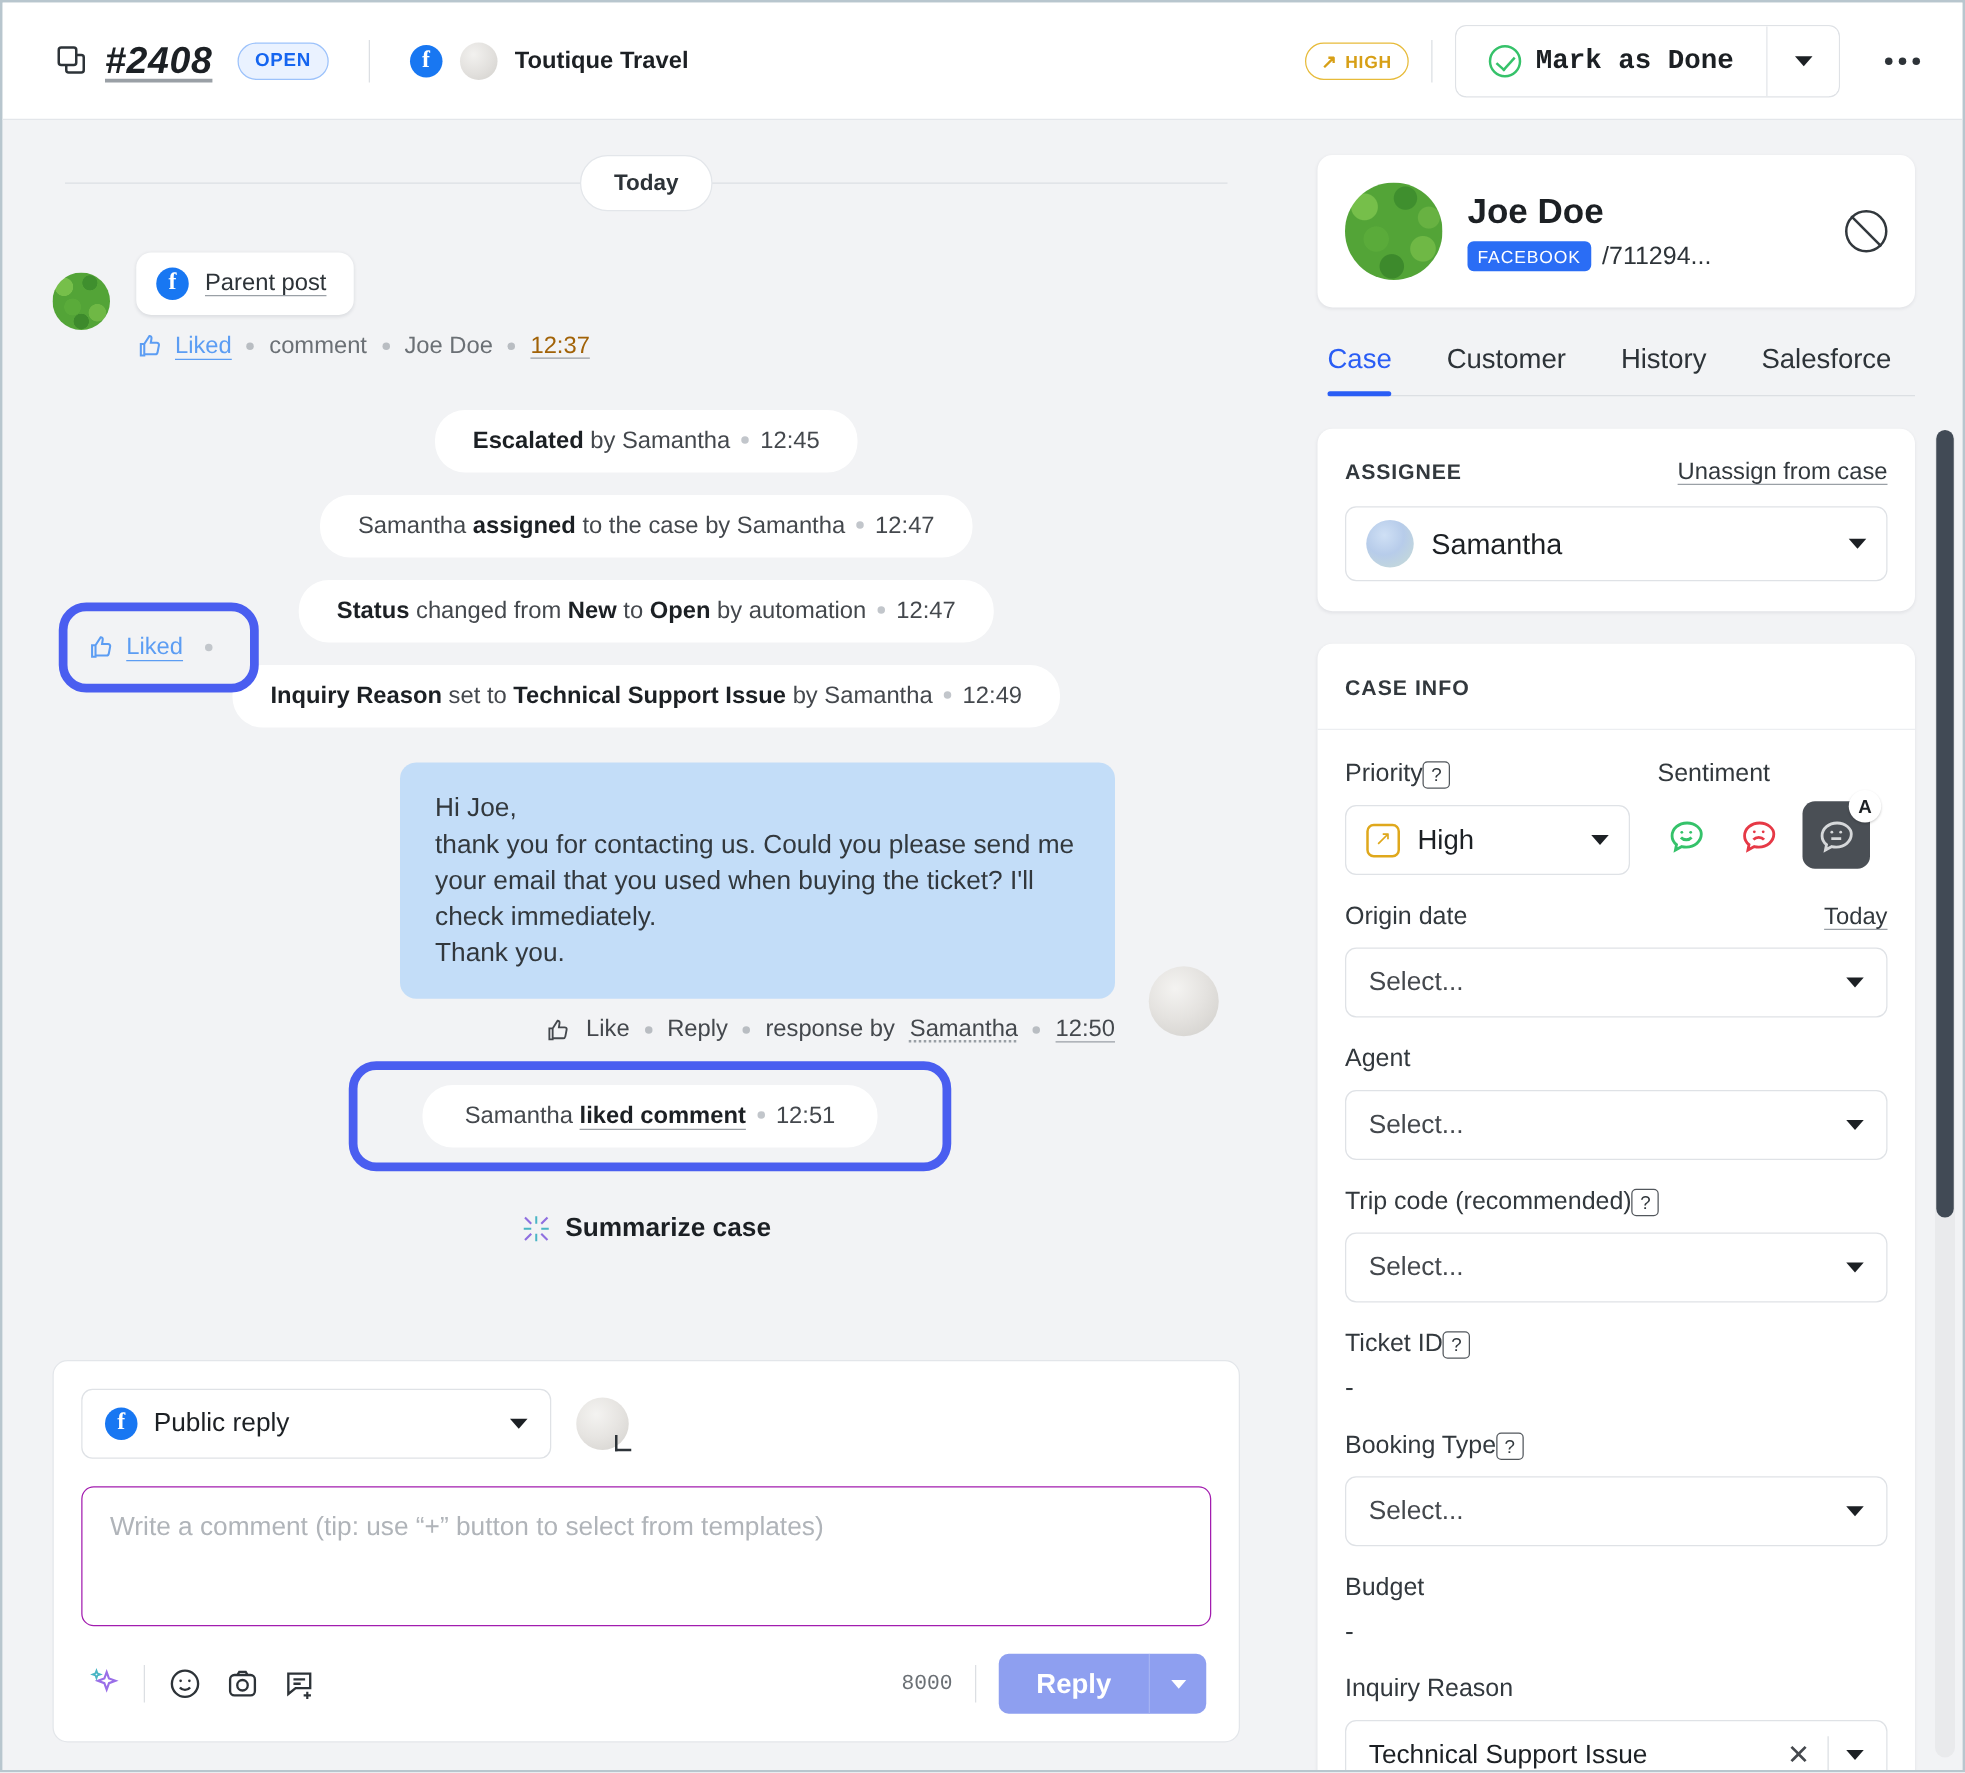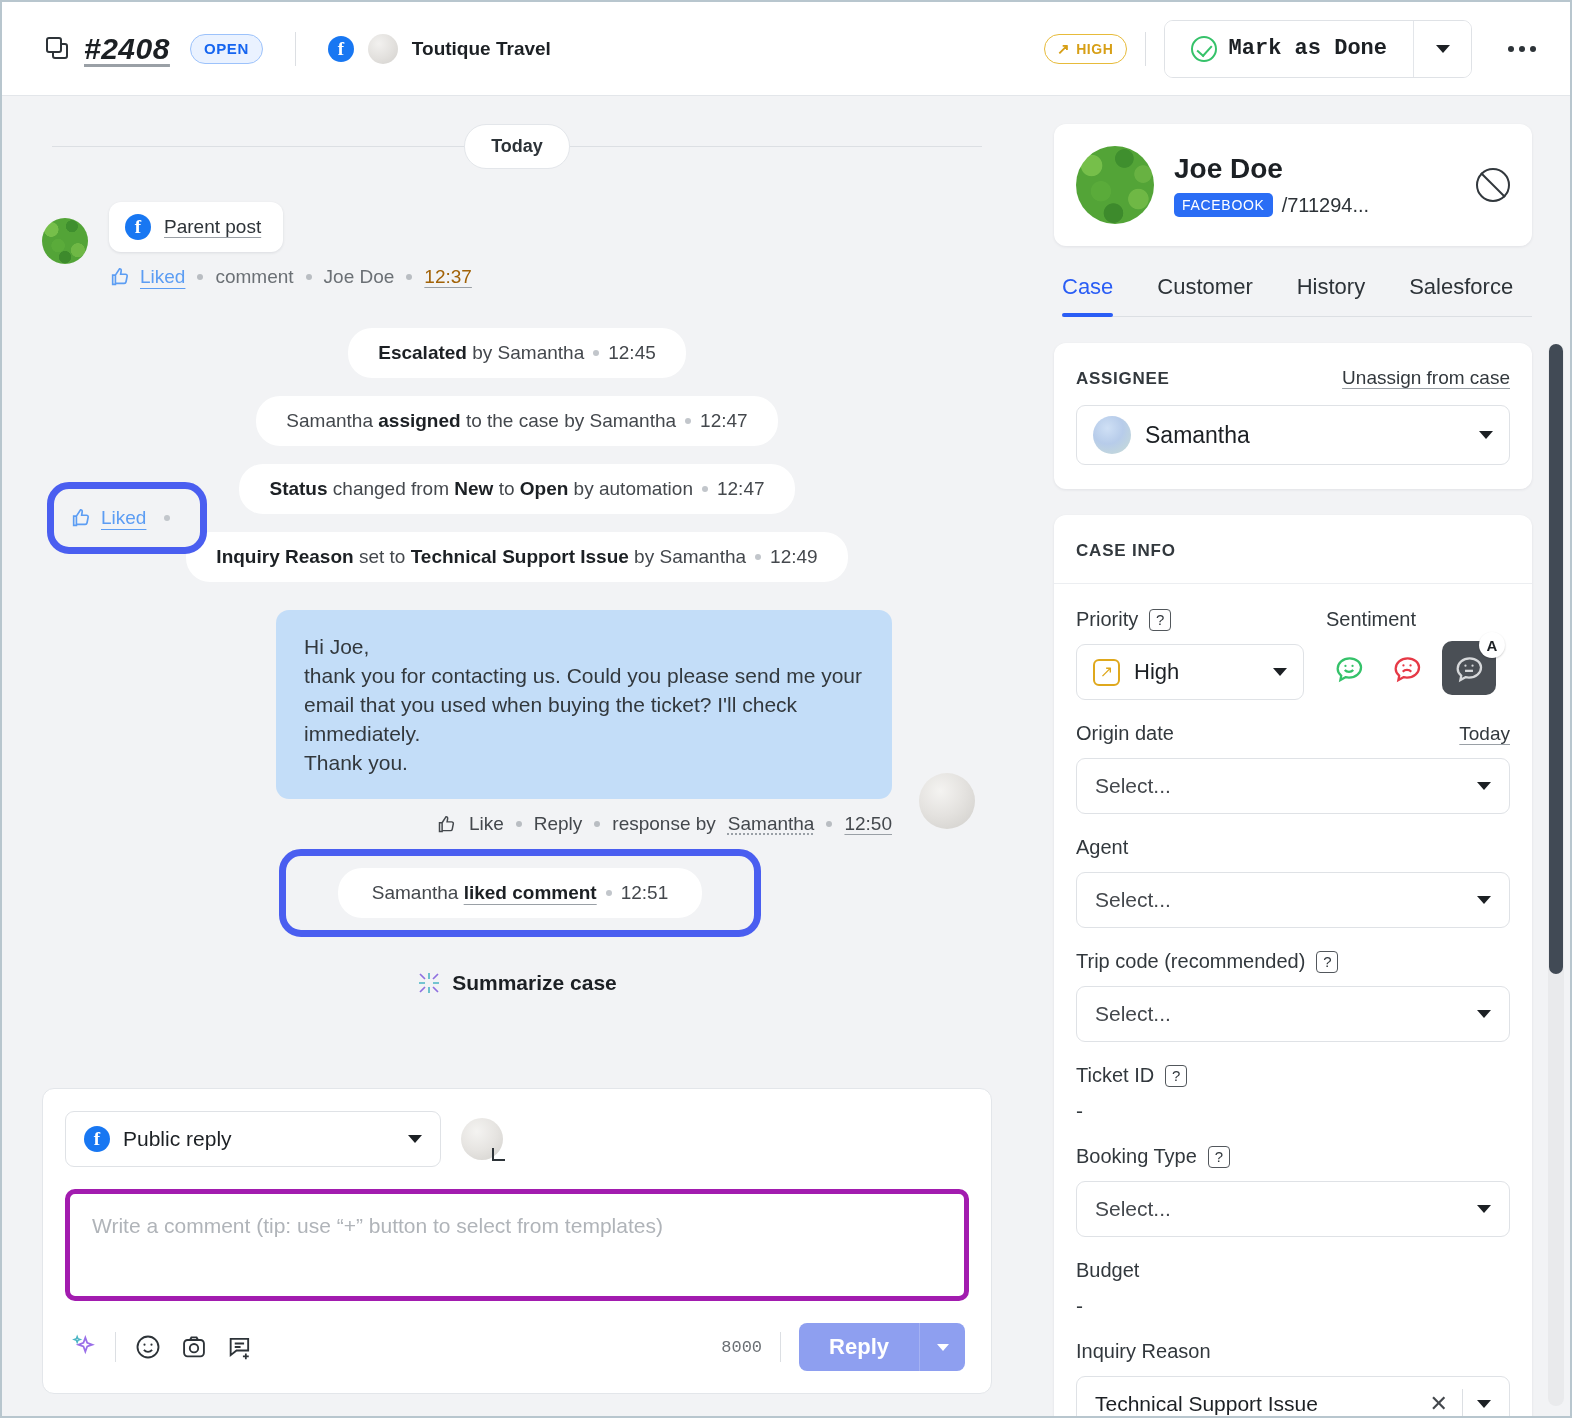--- a/index.html
+++ b/index.html
@@ -189,21 +189,21 @@
   }
   .sys-chip b { color: #1c2024; font-weight: 700; }
   .sys-chip .sdot {
     display: inline-block; width: 6px; height: 6px; border-radius: 50%;
     background: #c2c6cb; margin: 0 9px 3px 9px;
   }
 
   .outbound-wrap { margin-top: 28px; position: relative; padding-right: 100px; }
   .outbound-bubble {
     margin-left: auto; background: #c3ddf8; border-radius: 13px;
-    padding: 22px 28px; max-width: 616px; width: 616px;
+    padding: 22px 28px; max-width: 616px; width: 572px;
   }
   .outbound-bubble p { font-size: 21px; line-height: 29px; color: #32383d; }
   .agent-avatar {
     position: absolute; right: 17px; bottom: 6px;
     width: 56px; height: 56px; border-radius: 50%;
     background: radial-gradient(circle at 38% 32%, #f4f3f1 0%, #e4e2df 48%, #cfcdc9 100%);
   }
   .out-meta {
     display: flex; align-items: center; justify-content: flex-end; gap: 12px;
     margin-top: 14px; font-size: 19px; color: #44484d;
@@ -238,21 +238,21 @@
   .compose-avatar {
     width: 42px; height: 42px; border-radius: 50%; position: relative;
     background: radial-gradient(circle at 38% 32%, #f4f3f1 0%, #e6e4e1 50%, #d2d0cc 100%);
   }
   .compose-avatar::after {
     content: ""; position: absolute; right: -2px; bottom: -1px;
     width: 11px; height: 11px;
     border-left: 2px solid #2d3338; border-bottom: 2px solid #2d3338;
   }
   .compose-input {
-    margin-top: 22px; border: 5px solid #a21caf; border-radius: 10px;
+    margin-top: 22px; border: 1px solid #a21caf; border-radius: 10px;
     min-height: 112px; padding: 20px 22px;
   }
   .compose-input .ph { font-size: 21px; color: #b0b4b9; }
   .compose-bar {
     display: flex; align-items: center; gap: 18px; margin-top: 22px;
     padding: 0 4px;
   }
   .icon-btn { cursor: pointer; display: flex; align-items: center; }
   .bar-div { width: 1px; height: 30px; background: #dcdfe3; }
   .char-count {
@@ -349,21 +349,21 @@
   }
   .assignee-name { font-size: 23px; color: #1c2024; flex: 1; }
 
   .info-card { margin-top: 26px; }
   .info-head {
     padding: 26px 22px 22px 22px; border-bottom: 1px solid #eceef1;
     font-size: 17px; font-weight: 700; letter-spacing: .8px; color: #32383d;
   }
   .info-body { padding: 24px 22px 10px 22px; }
   .field { margin-bottom: 22px; }
-  .field-label-row { display: flex; align-items: center; gap: 11px; }
+  .field-label-row { display: flex; align-items: flex-end; }
   .field-label { font-size: 20px; color: #32383d; }
   .qmark {
     width: 22px; height: 22px; border: 1px solid #52575c; border-radius: 4px;
     font-size: 15px; color: #32383d; display: flex; align-items: center;
     justify-content: center; cursor: pointer; flex: none;
   }
   .field-link {
     margin-left: auto; font-size: 19px; color: #32383d;
     text-decoration: underline; text-decoration-color: #9aa0a6;
     text-underline-offset: 4px; cursor: pointer;

